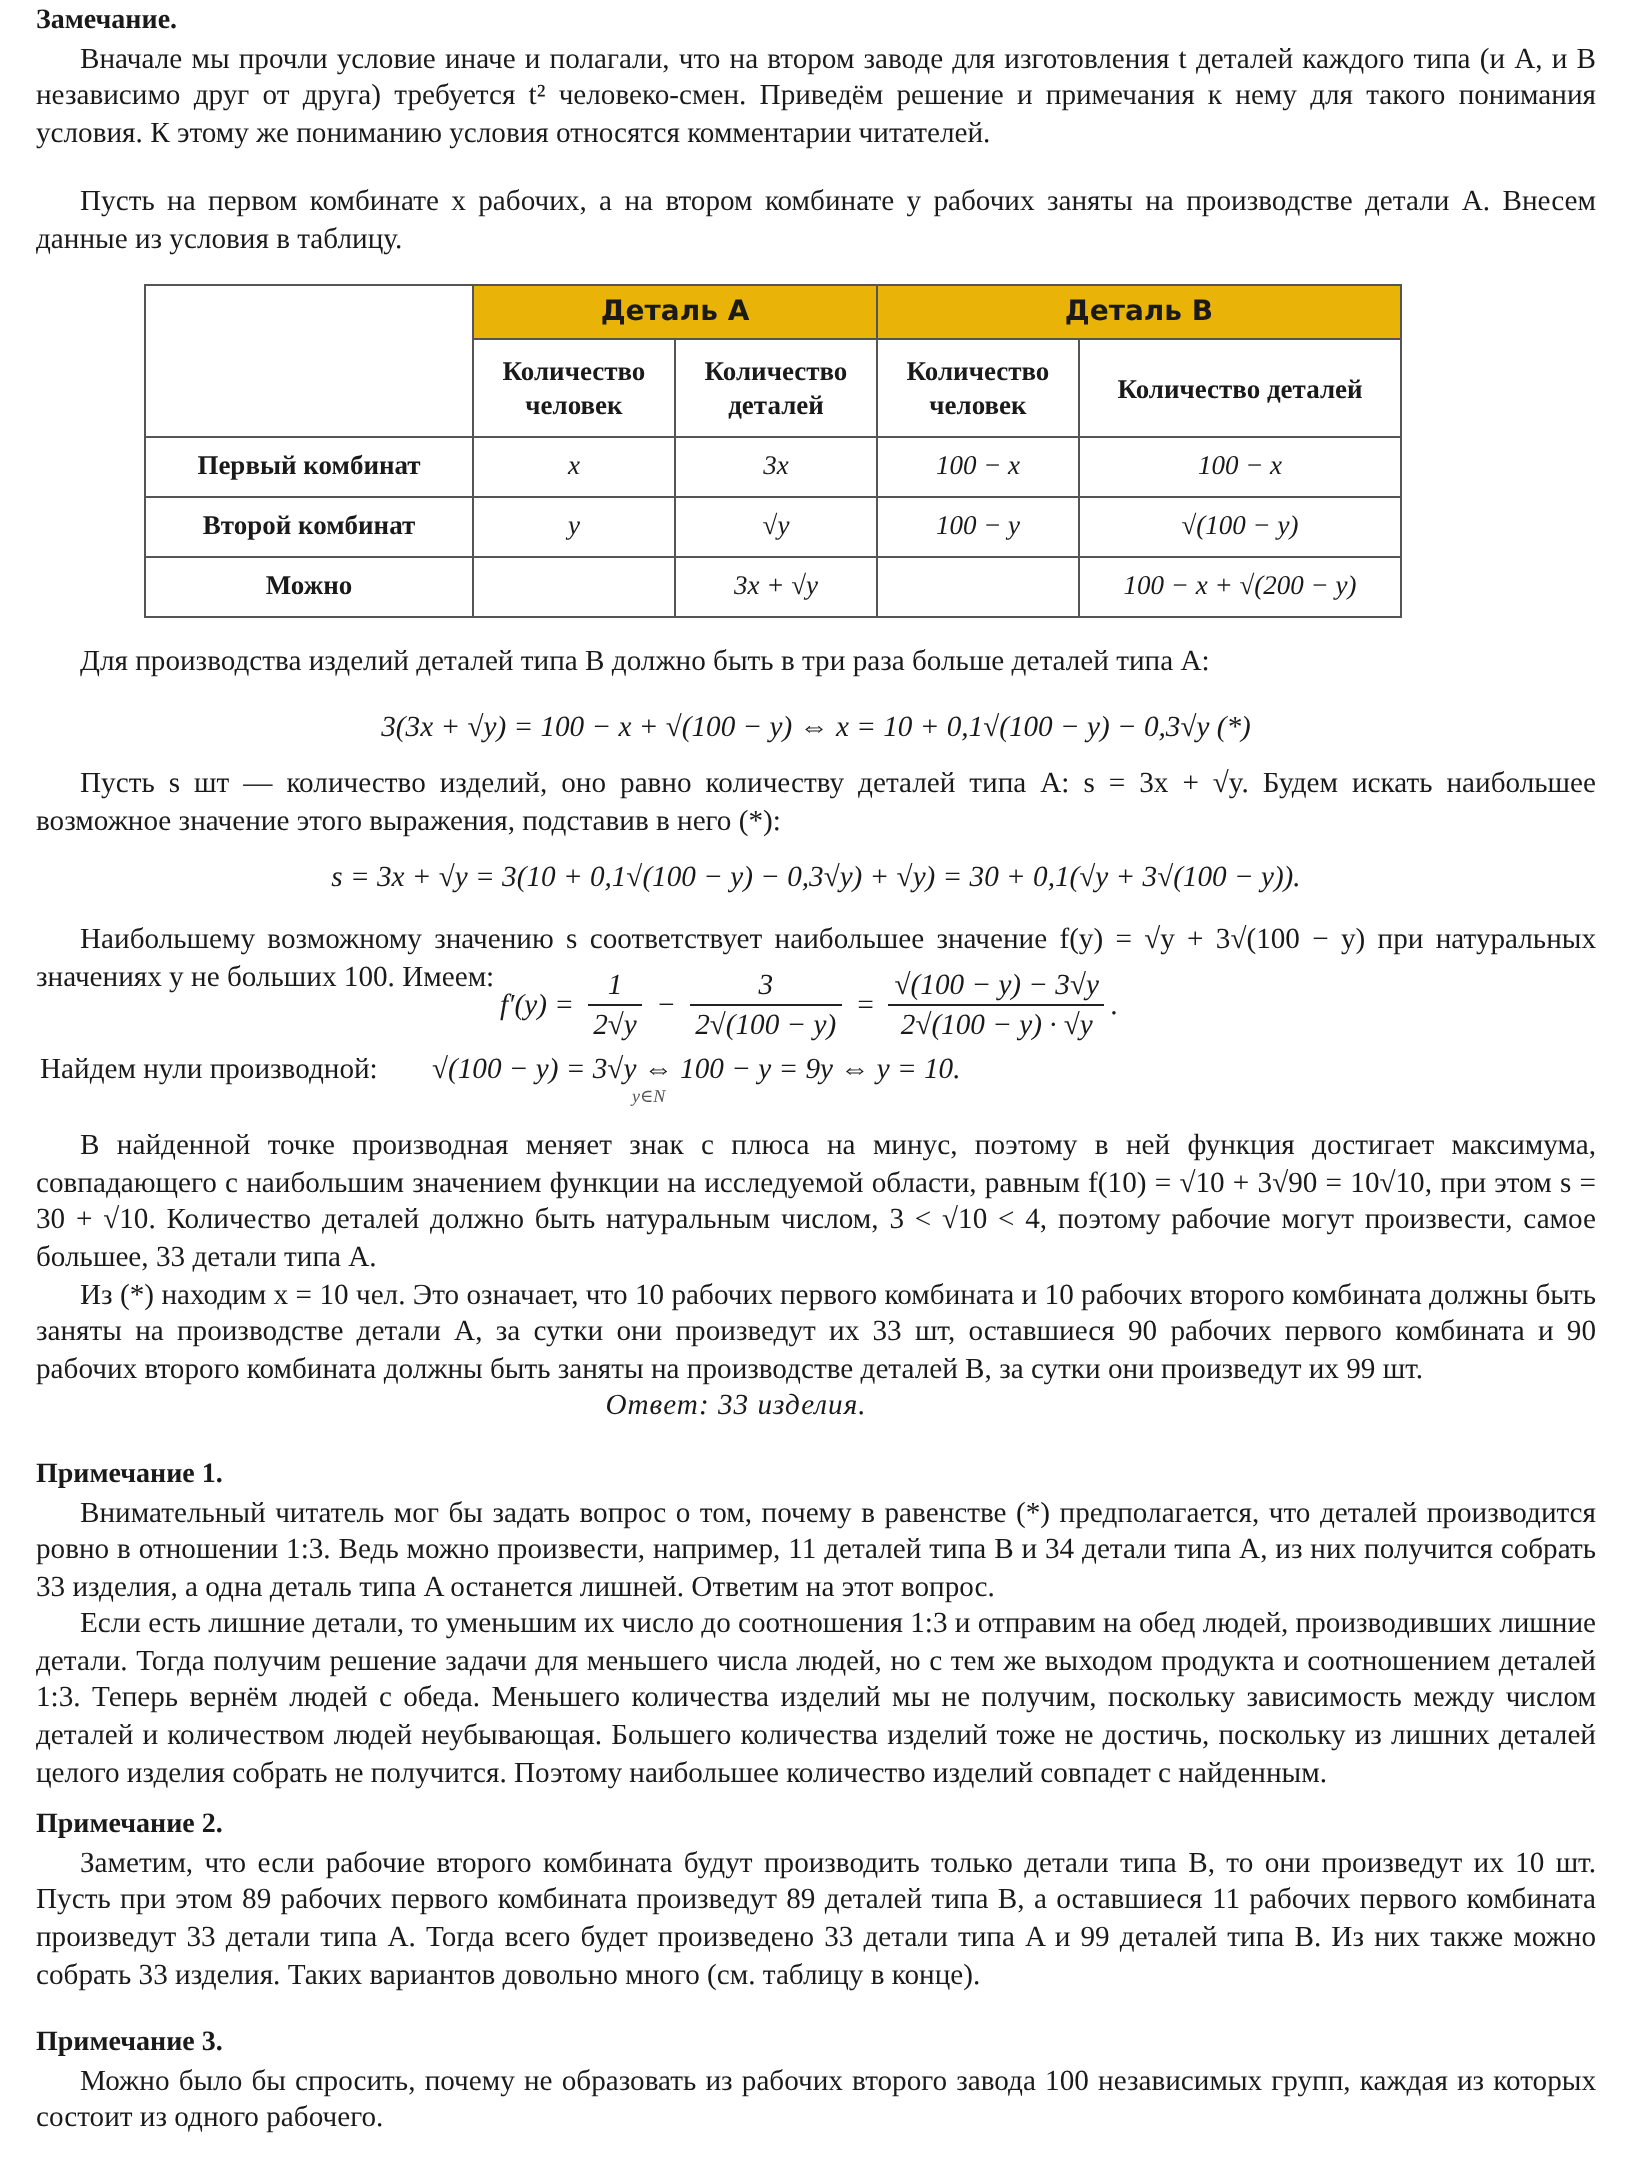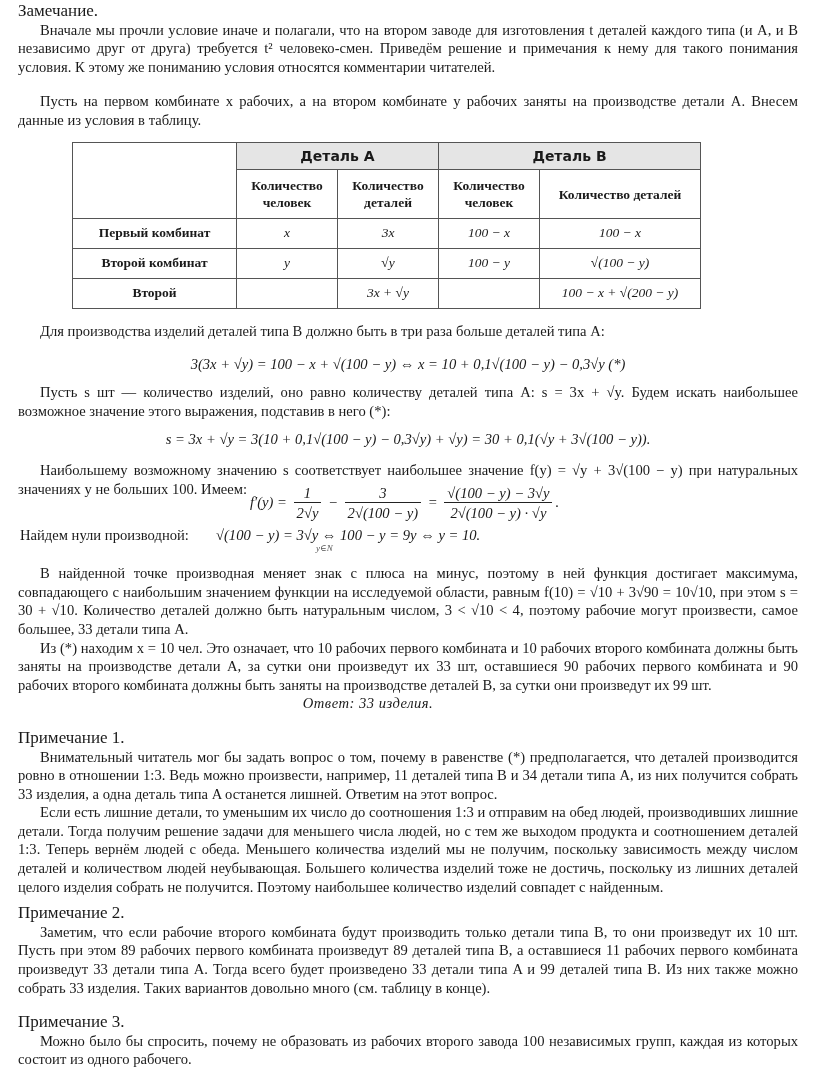--- a/index.html
+++ b/index.html
@@ -4,32 +4,32 @@
 <style>
   html, body { margin: 0; padding: 0; background: #ffffff; }
   body {
     width: 816px; height: 1079px; overflow: hidden; position: relative;
     font-family: "Liberation Serif", "DejaVu Serif", serif;
     font-size: 14.6px; color: #1a1a1a; line-height: 18.6px;
   }
   .page { position: absolute; left: 18px; top: 2px; width: 780px; }
   p { margin: 0; text-align: justify; }
   .ind { text-indent: 22px; }
-  .h { font-weight: normal; font-size: 17px; margin: 0; }
+  .h { font-weight: bold; font-size: 14px; margin: 0; }
   i, .m { font-style: italic; }
   .eq { text-align: center; margin: 0; white-space: nowrap; }
   .frac { display: inline-flex; flex-direction: column; vertical-align: middle; text-align: center; margin: 0 3px; }
   .frac .num { border-bottom: 1px solid #222; padding: 0 3px; line-height: 18px; }
   .frac .den { line-height: 20px; padding: 0 3px; }
   table.dt {
     position: absolute; left: 72px; top: 142px; width: 629px;
     border-collapse: collapse; font-size: 13.5px;
   }
   table.dt td, table.dt th { border: 1.5px solid #555; text-align: center; padding: 0; }
-  table.dt th.grp { background: #e5e5e5; font-family: "DejaVu Sans", sans-serif; font-size: 14px; font-weight: bold; height: 26px; }
+  table.dt th.grp { background: #eab308; font-family: "DejaVu Sans", sans-serif; font-size: 14px; font-weight: bold; height: 26px; }
   table.dt th.sub { font-weight: bold; height: 48px; line-height: 17px; font-size: 13.5px; }
   table.dt td.rh { font-weight: bold; height: 29px; }
   table.dt td.v { font-style: italic; }
   .answer { text-align: center; padding-right: 80px; letter-spacing: 0.5px; font-style: italic; }
 </style>
 </head>
 <body>
 
 <div class="page">
   <div style="position:absolute; top:0; left:0; width:780px;">
@@ -60,21 +60,21 @@
     <td class="v">100 − x</td>
   </tr>
   <tr>
     <td class="rh">Второй комбинат</td>
     <td class="v">y</td>
     <td class="v">√y</td>
     <td class="v">100 − y</td>
     <td class="v">√(100 − y)</td>
   </tr>
   <tr>
-    <td class="rh">Второй</td>
+    <td class="rh">Можно</td>
     <td class="v"></td>
     <td class="v">3x + √y</td>
     <td class="v"></td>
     <td class="v">100 − x + √(200 − y)</td>
   </tr>
 </tbody>
   </table>
 
 <div style="position:absolute; left:18px; top:322px; width:780px;">
   <p class="ind">Для производства изделий деталей типа B должно быть в три раза больше деталей типа A:</p>

